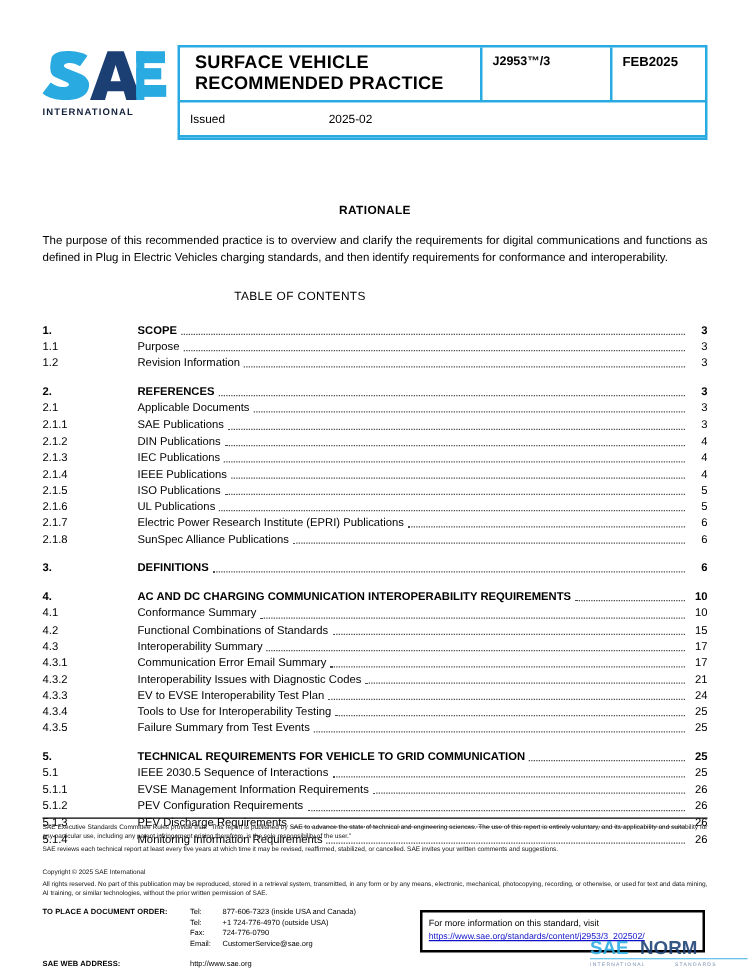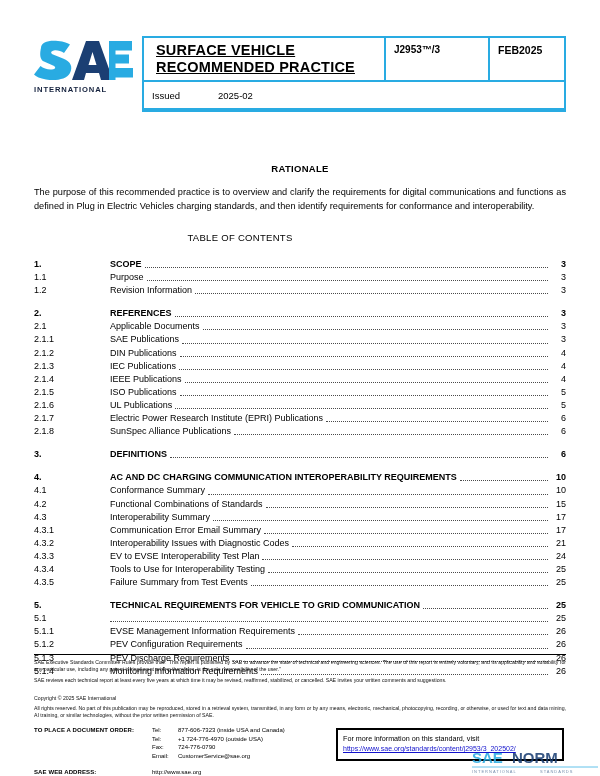--- a/index.html
+++ b/index.html
@@ -86,36 +86,37 @@
   .ht-sub {
     display: flex;
     flex-direction: column;
   }
   .ht-issued-row {
     display: flex;
     align-items: center;
     height: 26px;
     border-bottom: 2px solid #29abe2;
     font-size: 9.5px;
+    gap: 45px;
   }
   .ht-issued-label {
     padding-left: 8px;
     width: 70px;
     box-sizing: border-box;
   }
   .ht-issued-val {
     padding-left: 4px;
   }
   .ht-desc {
     text-align: center;
     font-size: 9.8px;
     line-height: 13px;
     padding: 8px 6px 10px 6px;
   }
-  .title-line { white-space: nowrap; text-decoration: underline; }
+  .title-line { white-space: nowrap; }
 
   
   .rationale-head {
     position: absolute;
     left: 0;
     top: 163px;
     width: 600px;
     text-align: center;
     font-size: 9.5px;
     font-weight: bold;
@@ -435,20 +436,21 @@
         <span class="toc-page">25</span>
       </div>
       <div class="toc-row bold gap">
         <span class="toc-num">5.</span>
         <span class="toc-label">TECHNICAL REQUIREMENTS FOR VEHICLE TO GRID COMMUNICATION</span>
         <span class="toc-dots"></span>
         <span class="toc-page">25</span>
       </div>
       <div class="toc-row">
         <span class="toc-num">5.1</span>
+        <span class="toc-label">IEEE 2030.5 Sequence of Interactions</span>
         <span class="toc-dots"></span>
         <span class="toc-page">25</span>
       </div>
       <div class="toc-row">
         <span class="toc-num">5.1.1</span>
         <span class="toc-label">EVSE Management Information Requirements</span>
         <span class="toc-dots"></span>
         <span class="toc-page">26</span>
       </div>
       <div class="toc-row">

